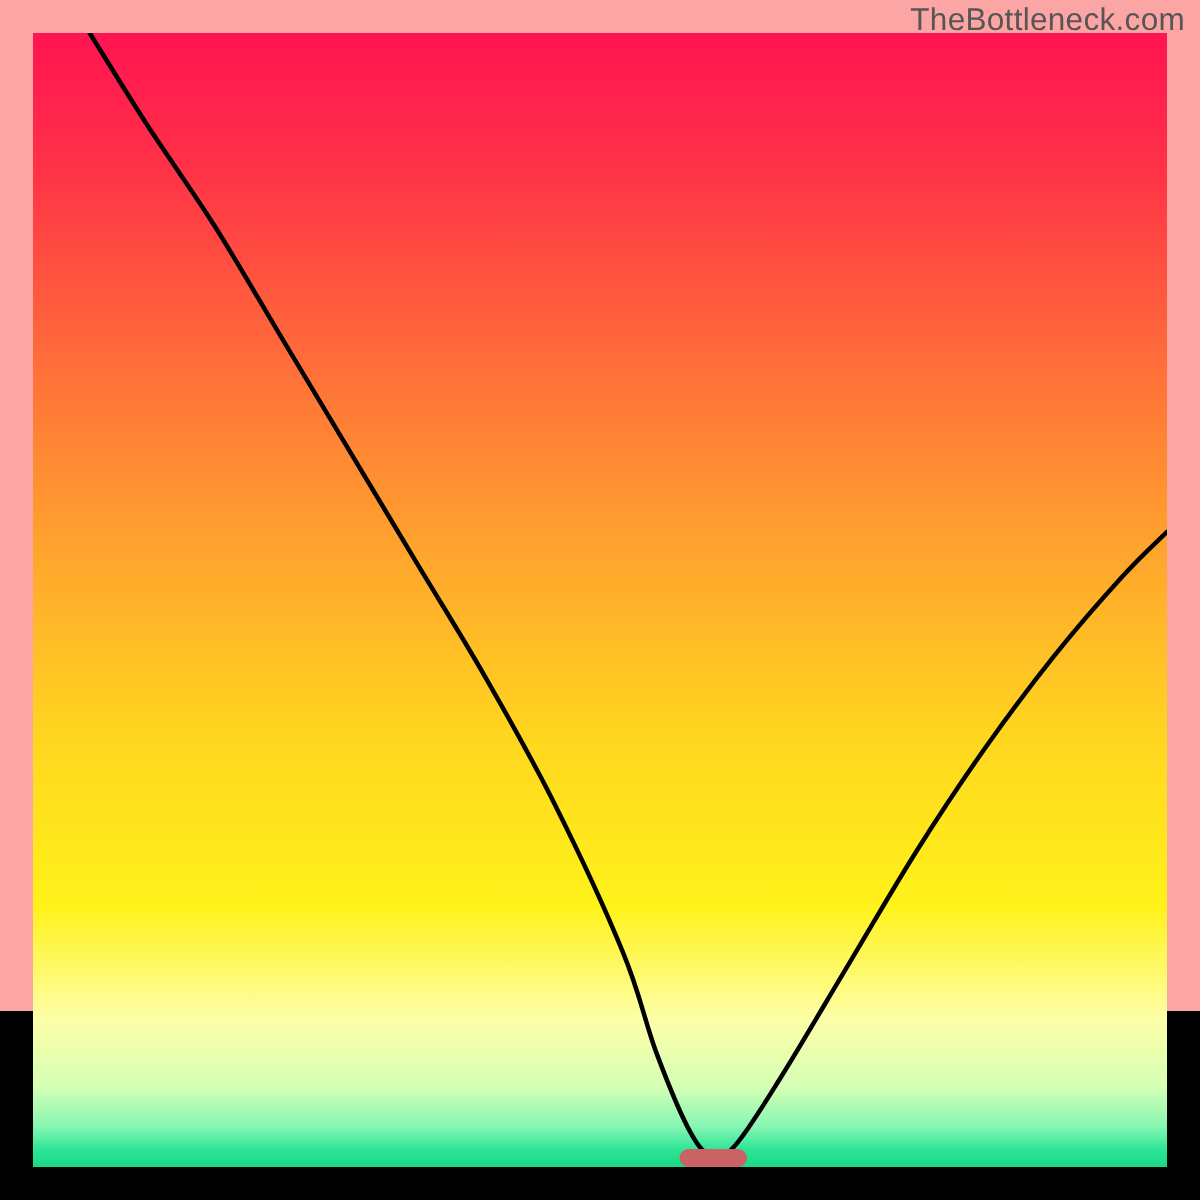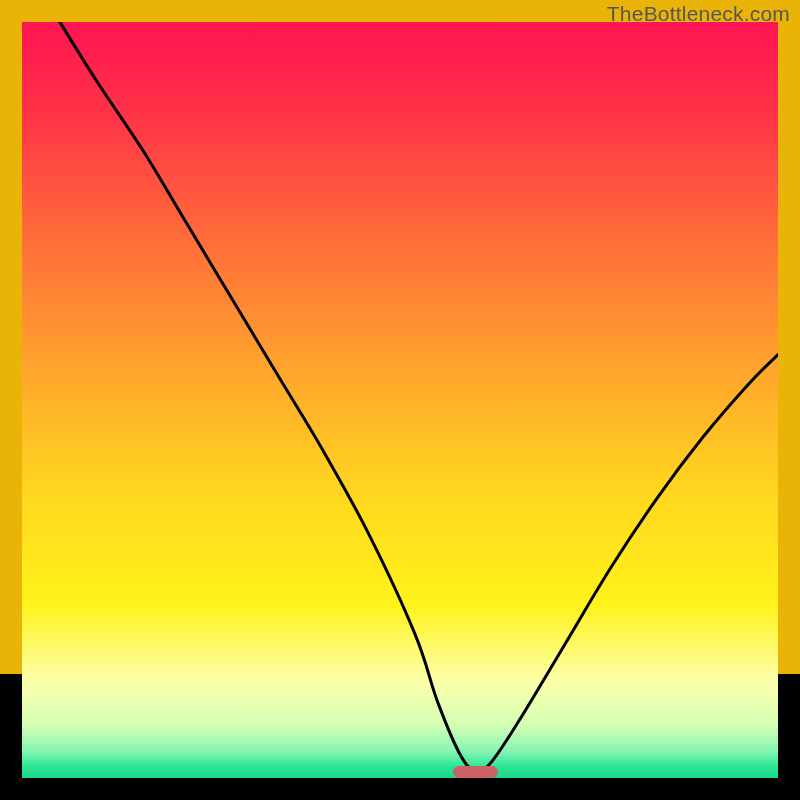--- a/index.html
+++ b/index.html
@@ -9,21 +9,21 @@
     height: 800px;
     background: #000000;
     overflow: hidden;
   }
   .frame {
     position: absolute;
     left: 0;
     top: 0;
     width: 800px;
     height: 674px;
-    background: #eab308;
+    background: #fca5a5;
   }
   .plot-area {
     position: absolute;
     left: 22px;
     top: 22px;
     width: 756px;
     height: 756px;
     overflow: hidden;
   }
   .gradient {

